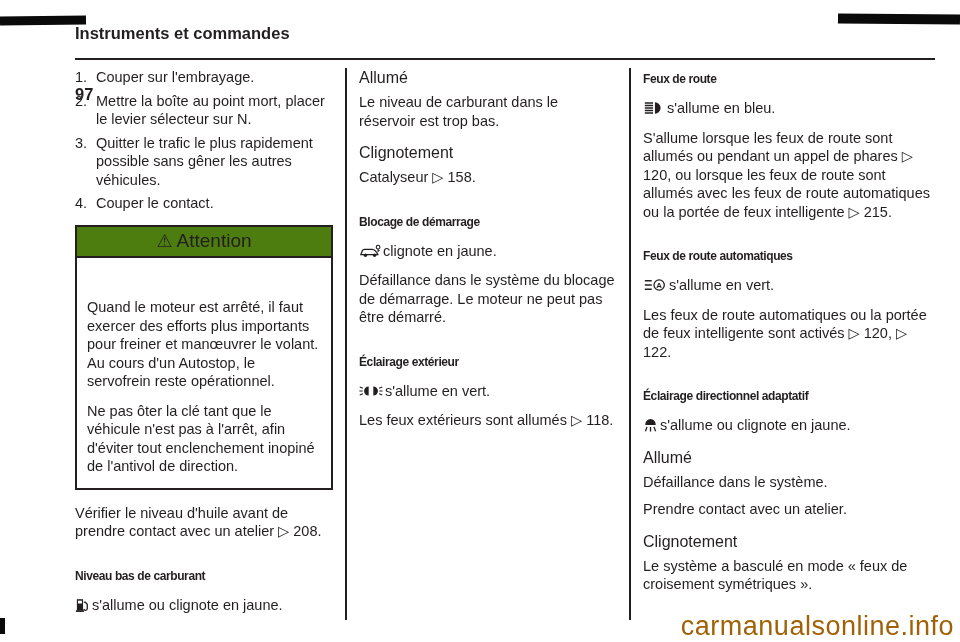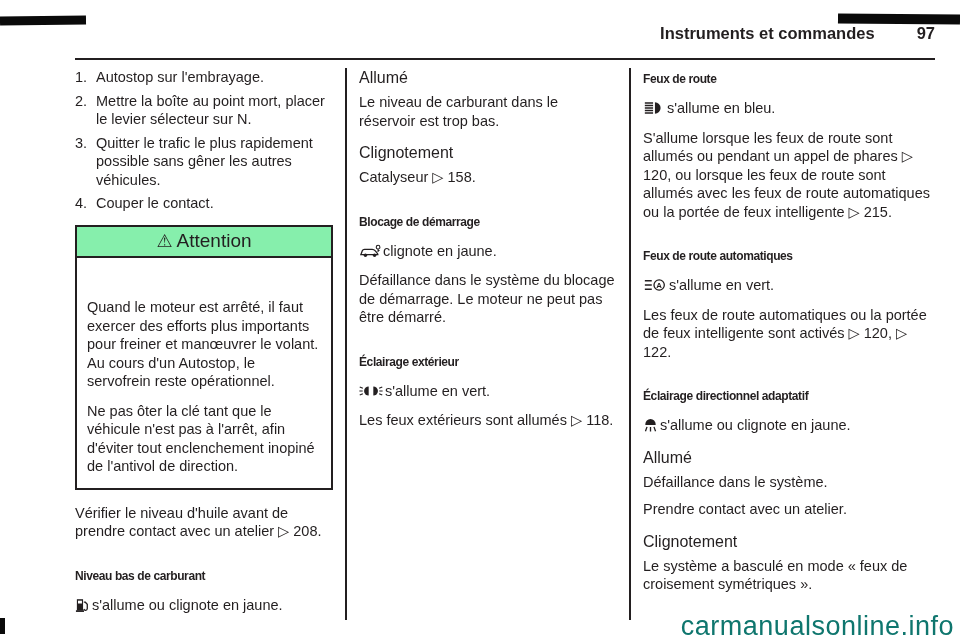--- a/index.html
+++ b/index.html
@@ -12,21 +12,21 @@
   
   .artifact{position:absolute;background:#0a0a0a;}
   .artifact-tl{left:0;top:16px;width:86px;height:9px;transform:rotate(-.6deg);}
   .artifact-tr{right:0;top:14px;width:122px;height:10px;transform:rotate(.5deg);}
   .artifact-bl{left:0;bottom:8px;width:5px;height:16px;}
 
   
   .page-header{
     position:absolute;top:24px;left:75px;width:860px;
     display:flex;justify-content:flex-end;align-items:baseline;gap:42px;
-    font-weight:bold;font-size:16.5px;
+    font-weight:bold;font-size:16.5px;flex-direction:column;
   }
   .header-rule{position:absolute;top:58px;left:75px;width:860px;height:2px;background:#231f20;}
 
   
   .columns{position:absolute;top:68px;left:75px;width:860px;height:552px;display:flex;}
   .col{font-size:14.5px;line-height:18.5px;}
   .col1{width:258px;}
   .col2{width:258px;}
   .col3{width:288px;}
   .vdivider{width:2px;background:#231f20;margin:0 12px;align-self:stretch;flex:none;}
@@ -37,34 +37,34 @@
   .first{margin-top:0;}
 
   
   .steps{list-style:none;margin:0 0 12px;padding:0;}
   .step{display:flex;margin-bottom:5px;}
   .step-num{flex:none;width:21px;}
 
   
   .attention{border:2px solid #231f20;margin:6px 0 14px;}
   .attention-header{
-    background:#86efac;border-bottom:2px solid #231f20;
+    background:#4d7c0f;border-bottom:2px solid #231f20;
     text-align:center;font-size:19px;padding:5px 0 6px;
   }
   .warn-icon{margin-right:4px;font-size:18px;}
   .attention-body{padding:10px 10px 1px;margin-top:30px;}
   .attention-body p{margin-bottom:11px;}
 
   
   .ind{display:flex;align-items:center;gap:2px;margin:2px 0 11px;}
   .ind svg{flex:none;display:block;}
 
   .watermark{
     position:absolute;right:6px;bottom:0px;
-    font-size:27px;color:#0f766e;letter-spacing:.5px;z-index:5;
+    font-size:27px;color:#a16207;letter-spacing:.5px;z-index:5;
   }
 </style>
 </head>
 <body>
 
 <div class="artifact artifact-tl"></div>
 <div class="artifact artifact-tr"></div>
 <div class="artifact artifact-bl"></div>
 
 <header class="page-header">
@@ -72,21 +72,21 @@
   <span>97</span>
 </header>
 <div class="header-rule"></div>
 
 <div class="columns">
 
   <div class="col col1">
     <ol class="steps">
       <li class="step">
         <span class="step-num">1.</span>
-        <span>Autostop sur l'embrayage.</span>
+        <span>Couper sur l'embrayage.</span>
       </li>
       <li class="step">
         <span class="step-num">2.</span>
         <span>Mettre la boîte au point mort, placer le levier sélecteur sur N.</span>
       </li>
       <li class="step">
         <span class="step-num">3.</span>
         <span>Quitter le trafic le plus rapidement possible sans gêner les autres véhicules.</span>
       </li>
       <li class="step">

